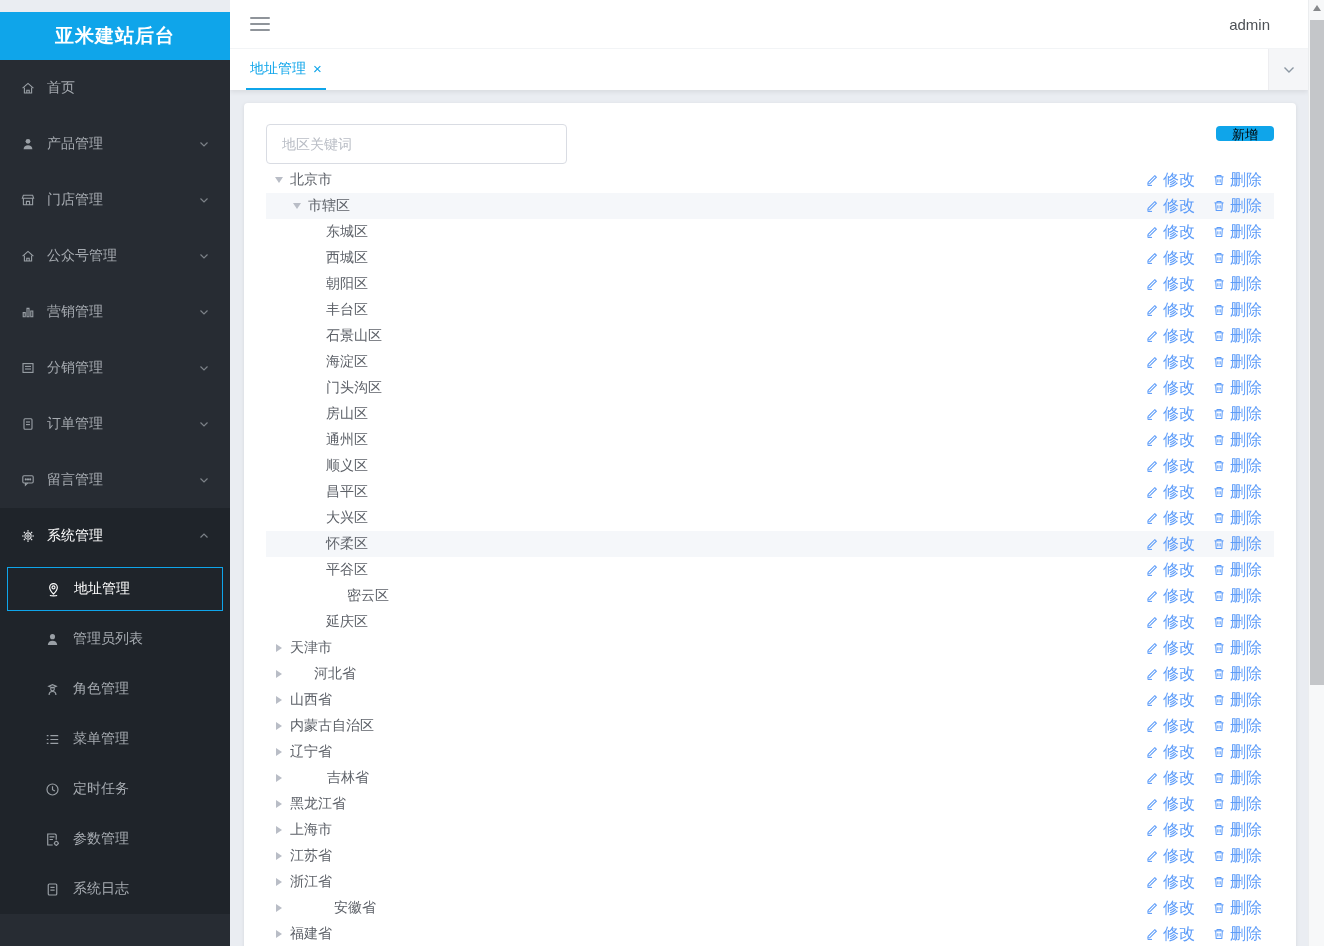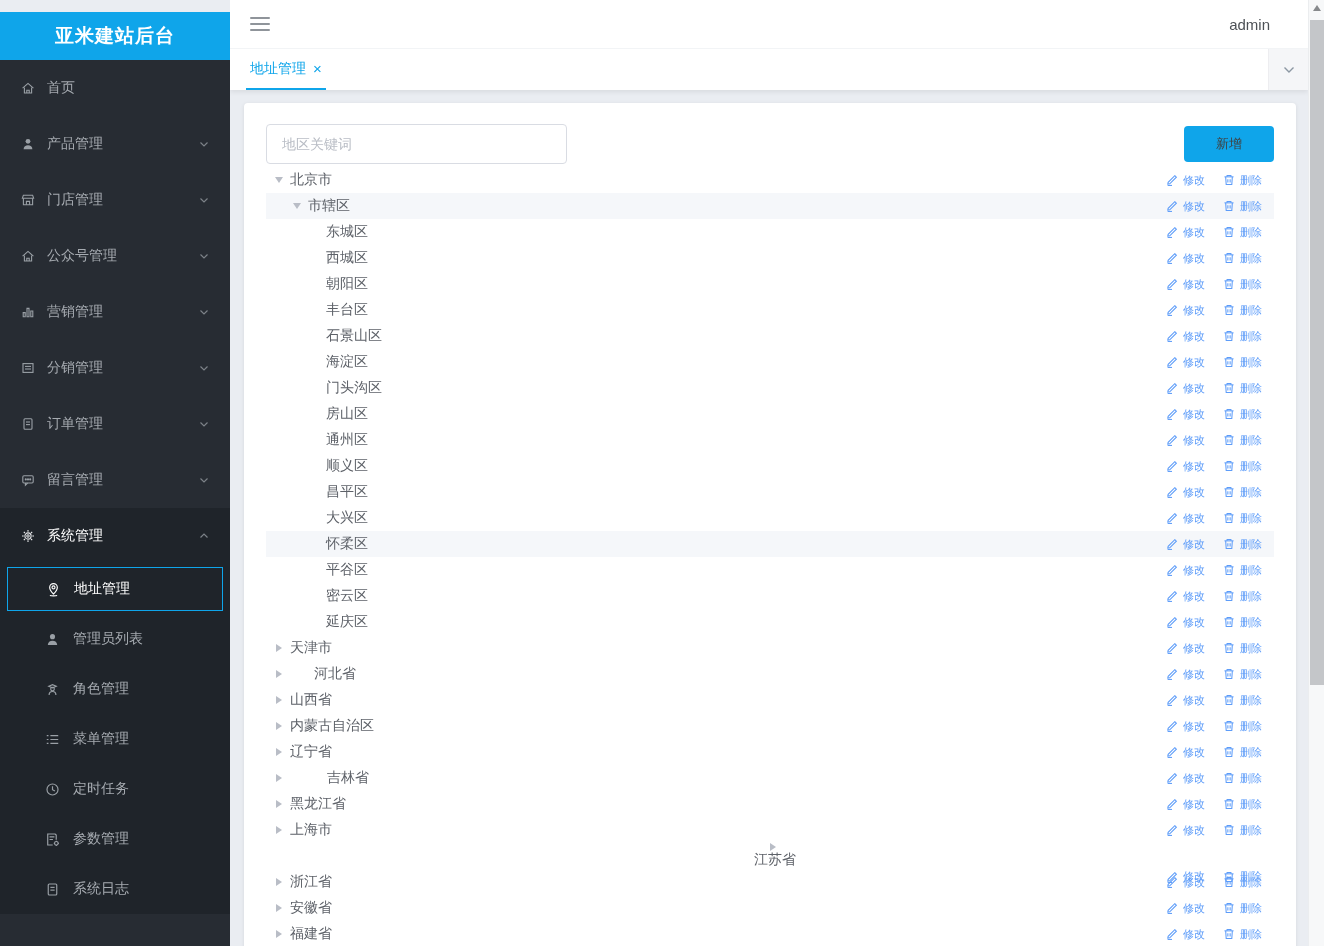--- a/index.html
+++ b/index.html
@@ -39,31 +39,31 @@
                   align-items:center; justify-content:center; color:#8c97a3; cursor:pointer; }
 
   
   .content { position:absolute; left:230px; top:90px; width:1078px; height:856px; background:#eaedf2; overflow:hidden; }
   .card { position:absolute; left:14px; top:13px; width:1052px; height:900px; background:#fff; border-radius:4px;
           box-shadow:0 1px 4px rgba(0,0,0,0.09); padding:21px 22px 0 22px; }
   .toolbar { display:flex; align-items:flex-start; justify-content:space-between; }
   .search-input { width:301px; height:40px; border:1px solid #d9dce3; border-radius:4px; padding:0 15px; font-size:14px;
                   color:#606266; outline:none; font-family:inherit; }
   .search-input::placeholder { color:#b9bdc5; }
-  .btn-add { height:36px; margin-top:2px; padding:0 32px; background:#0fa5ea; color:#404040; border:none; border-radius:4px;
+  .btn-add { height:15px; margin-top:2px; padding:0 16px; background:#0fa5ea; color:#000000; border:none; border-radius:4px;
              font-size:13px; cursor:pointer; font-family:inherit; }
   .tree { margin-top:3px; }
   .tree-row { height:26px; display:flex; align-items:center; color:#5d6168; font-size:14px; cursor:default; }
   .tree-row.hl { background:#f5f7fa; }
   .tri-slot { width:14px; display:flex; justify-content:center; align-items:center; flex:none; }
   .tri-open { width:0; height:0; border-left:4.5px solid transparent; border-right:4.5px solid transparent; border-top:6px solid #b9bdc6; }
   .tri-closed { width:0; height:0; border-top:4.5px solid transparent; border-bottom:4.5px solid transparent; border-left:6px solid #b9bdc6; }
   .tree-label { margin-left:4px; }
   .row-actions { margin-left:auto; display:flex; align-items:center; gap:17px; padding-right:12px; }
-  .act { display:flex; align-items:center; gap:4px; color:#5d9cf9; font-size:11px; cursor:pointer; }
+  .act { display:flex; align-items:center; gap:4px; color:#5d9cf9; font-size:16px; cursor:pointer; }
   .act svg { width:14px; height:14px; }
 
   
   .scrollbar { position:absolute; right:0; top:0; width:16px; height:946px; background:#f7f8f9; border-left:1px solid #ebedef; z-index:10; }
   .sb-arrow { position:absolute; top:5px; left:4px; width:0; height:0; border-left:4px solid transparent; border-right:4px solid transparent;
               border-bottom:6px solid #87898c; }
   .sb-thumb { position:absolute; top:20px; left:1px; width:14px; height:665px; background:#c4c6c9; }
 </style>
 </head>
 <body>
@@ -657,21 +657,21 @@
         <svg viewBox="0 0 16 16" fill="none" stroke="currentColor" stroke-width="1.2">
                 <path d="M2.8 4.4 H13.2"></path>
                 <path d="M5.8 4.2 V2.8 H10.2 V4.2"></path>
                 <path d="M4.2 4.4 L4.8 13.2 H11.2 L11.8 4.4"></path>
                 <path d="M6.7 7 V10.8 M9.3 7 V10.8"></path>
               </svg>
         <span class="act-txt">删除</span>
       </span>
     </span>
   </div>
-        <div class="tree-row" style="padding-left: 42px;">
+        <div class="tree-row" style="padding-left: 42px; gap: 21px;">
     <span class="tri-slot"></span>
     <span class="tree-label">密云区</span>
     <span class="row-actions">
       <span class="act">
         <svg viewBox="0 0 16 16" fill="none" stroke="currentColor" stroke-width="1.2">
                 <path d="M11.2 3 L13 4.8 L5.4 12.4 L3.2 12.8 L3.6 10.6 Z"></path>
                 <path d="M3 14.2 H8"></path>
               </svg>
         <span class="act-txt">修改</span>
       </span>
@@ -893,21 +893,21 @@
         <svg viewBox="0 0 16 16" fill="none" stroke="currentColor" stroke-width="1.2">
                 <path d="M2.8 4.4 H13.2"></path>
                 <path d="M5.8 4.2 V2.8 H10.2 V4.2"></path>
                 <path d="M4.2 4.4 L4.8 13.2 H11.2 L11.8 4.4"></path>
                 <path d="M6.7 7 V10.8 M9.3 7 V10.8"></path>
               </svg>
         <span class="act-txt">删除</span>
       </span>
     </span>
   </div>
-        <div class="tree-row" style="padding-left: 6px; flex-direction: column;">
+        <div class="tree-row" style="padding-left: 6px;">
     <span class="tri-slot">
             <span class="tri-closed"></span>
           </span>
     <span class="tree-label">江苏省</span>
     <span class="row-actions">
       <span class="act">
         <svg viewBox="0 0 16 16" fill="none" stroke="currentColor" stroke-width="1.2">
                 <path d="M11.2 3 L13 4.8 L5.4 12.4 L3.2 12.8 L3.6 10.6 Z"></path>
                 <path d="M3 14.2 H8"></path>
               </svg>
@@ -941,21 +941,21 @@
         <svg viewBox="0 0 16 16" fill="none" stroke="currentColor" stroke-width="1.2">
                 <path d="M2.8 4.4 H13.2"></path>
                 <path d="M5.8 4.2 V2.8 H10.2 V4.2"></path>
                 <path d="M4.2 4.4 L4.8 13.2 H11.2 L11.8 4.4"></path>
                 <path d="M6.7 7 V10.8 M9.3 7 V10.8"></path>
               </svg>
         <span class="act-txt">删除</span>
       </span>
     </span>
   </div>
-        <div class="tree-row" style="padding-left: 6px;">
+        <div class="tree-row" style="padding-left: 6px; gap: 44px;">
     <span class="tri-slot">
             <span class="tri-closed"></span>
           </span>
     <span class="tree-label">安徽省</span>
     <span class="row-actions">
       <span class="act">
         <svg viewBox="0 0 16 16" fill="none" stroke="currentColor" stroke-width="1.2">
                 <path d="M11.2 3 L13 4.8 L5.4 12.4 L3.2 12.8 L3.6 10.6 Z"></path>
                 <path d="M3 14.2 H8"></path>
               </svg>

